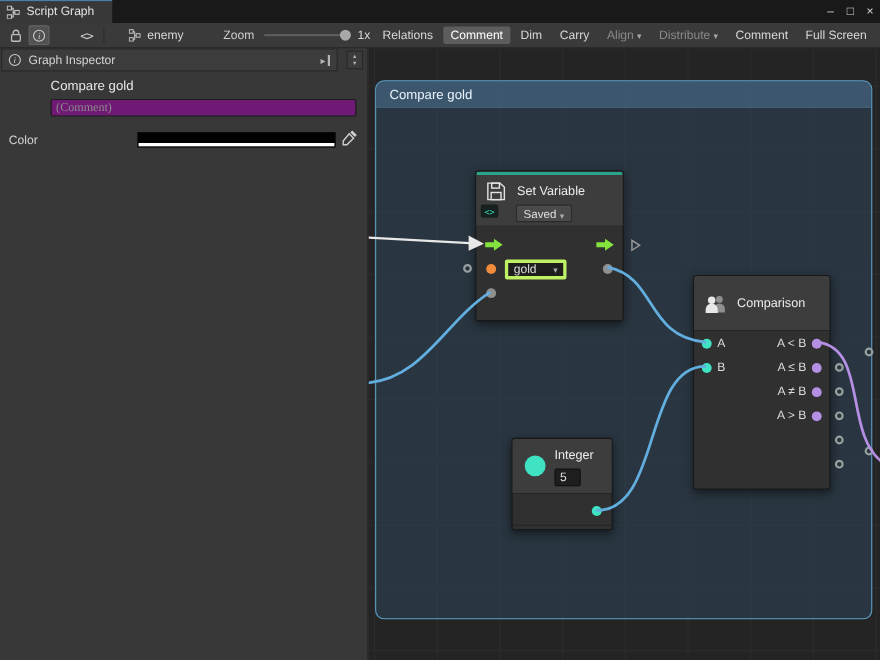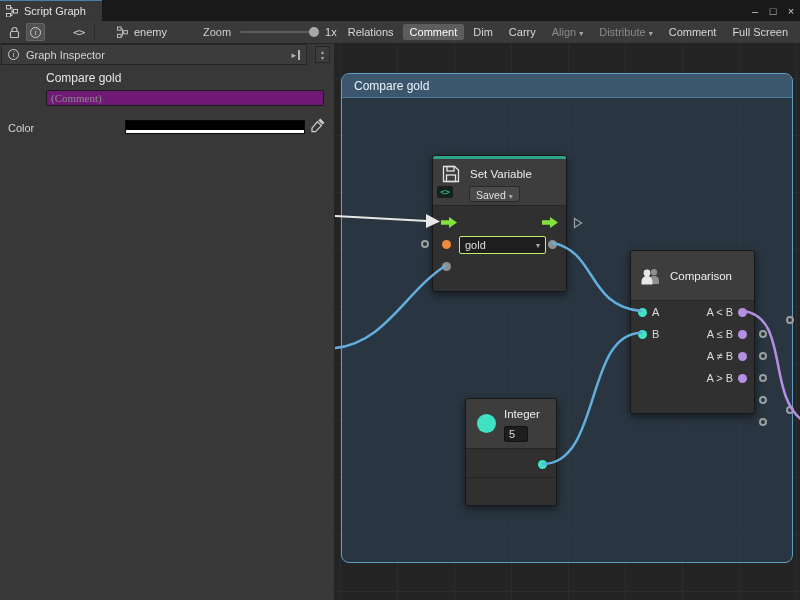--- a/index.html
+++ b/index.html
@@ -58,21 +58,21 @@
 
   .node{position:absolute;background:#303030;border:1px solid #181818;border-radius:3px;
     box-shadow:0 3px 9px rgba(0,0,0,.5);z-index:3;color:#e2e2e2}
   .node-header{background:#3d3d3d;border-bottom:1px solid #252525;border-radius:2px 2px 0 0;position:relative}
   .sv-header{height:50px;border-top:3px solid #2aa58c}
   .sv-title{position:absolute;left:37px;top:9px;font-size:11.5px;color:#ececec}
   .sv-scope{position:absolute;left:36px;top:27px;height:16px;padding:0 6px;background:#4a4a4a;border:1px solid #2a2a2a;
     border-radius:2px;display:inline-flex;align-items:flex-end;font-size:10.5px;color:#e0e0e0}
   .sv-badge{position:absolute;left:4px;top:27px;width:16px;height:12px;background:#16211f;color:#2fd6b0;
     border-radius:2px;font-family:"DejaVu Sans Mono",monospace;font-size:8px;display:flex;align-items:center;justify-content:center}
-  .sv-dd{position:absolute;left:26px;top:80px;width:87px;height:18px;background:#1e1e1e;border:1px solid #bef264;
+  .sv-dd{position:absolute;left:26px;top:80px;width:56px;height:18px;background:#1e1e1e;border:3px solid #bef264;
     border-radius:2px;display:flex;align-items:center;padding:0 5px;font-size:11px;color:#ddd}
   .sv-dd .dd-arrow{margin-left:auto}
   .flow-arrow{position:absolute}
   .dot{position:absolute;width:9px;height:9px;border-radius:50%}
   .dot.inline{position:static;flex:0 0 auto}
   .dot.teal{background:#3fe3c4}
   .dot.orange{background:#f08b3c}
   .dot.gray{background:#8f8f8f}
   .dot.purple{background:#b48fe3}
   .hollow{position:absolute;width:8px;height:8px;border:2px solid #98a0a0;border-radius:50%;background:transparent}
@@ -222,21 +222,21 @@
         </span>
       <span class="dot gray" style="right:9px;top:84px"></span>
       <span class="dot gray" style="left:9px;top:106px"></span>
 
       <span class="hollow" style="left:-12px;top:84px"></span>
       <svg style="position:absolute;right:-17px;top:61px" width="10" height="12" viewBox="0 0 10 12">
         <path d="M1.5 1.5 L8.5 6 L1.5 10.5 Z" fill="none" stroke="#9a9a9a" stroke-width="1.3"></path>
       </svg>
     </div>
 
-    <div class="node" style="left:295px;top:206px;width:125px;height:164px">
+    <div class="node" style="left:295px;top:206px;width:125px;height:195px">
       <div class="cmp-header">
         <svg width="22" height="18" viewBox="0 0 22 18">
           <circle cx="14" cy="5.2" r="3.1" fill="#8f8f8f"></circle>
           <path d="M9 17 v-3.2 a5 5 0 0 1 10 0 V17 Z" fill="#8f8f8f"></path>
           <circle cx="7" cy="6" r="3.4" fill="#e8e8e8"></circle>
           <path d="M1.5 17.5 v-3.2 a5.5 5.5 0 0 1 11 0 V17.5 Z" fill="#e8e8e8"></path>
         </svg>
         <span class="cmp-title">Comparison</span>
       </div>
       <div class="cmp-body">
@@ -261,21 +261,21 @@
           <span class="dot purple inline"></span>
         </div>
       </div>
       <span class="hollow" style="right:-13px;top:79px"></span>
       <span class="hollow" style="right:-13px;top:101px"></span>
       <span class="hollow" style="right:-13px;top:123px"></span>
       <span class="hollow" style="right:-13px;top:145px"></span>
       <span class="hollow" style="right:-13px;top:167px"></span>
     </div>
 
-    <div class="node" style="left:130px;top:354px;width:92px;height:108px">
+    <div class="node" style="left:130px;top:354px;width:92px;height:84px">
       <div class="int-header">
         <span class="int-circle"></span>
         <span class="int-title">Integer</span>
         <span class="int-field">5</span>
       </div>
       <span class="dot teal" style="right:9px;top:61px"></span>
       <div class="int-footer-line"></div>
     </div>
 
     <span class="hollow" style="left:451px;top:272px;z-index:2"></span>

